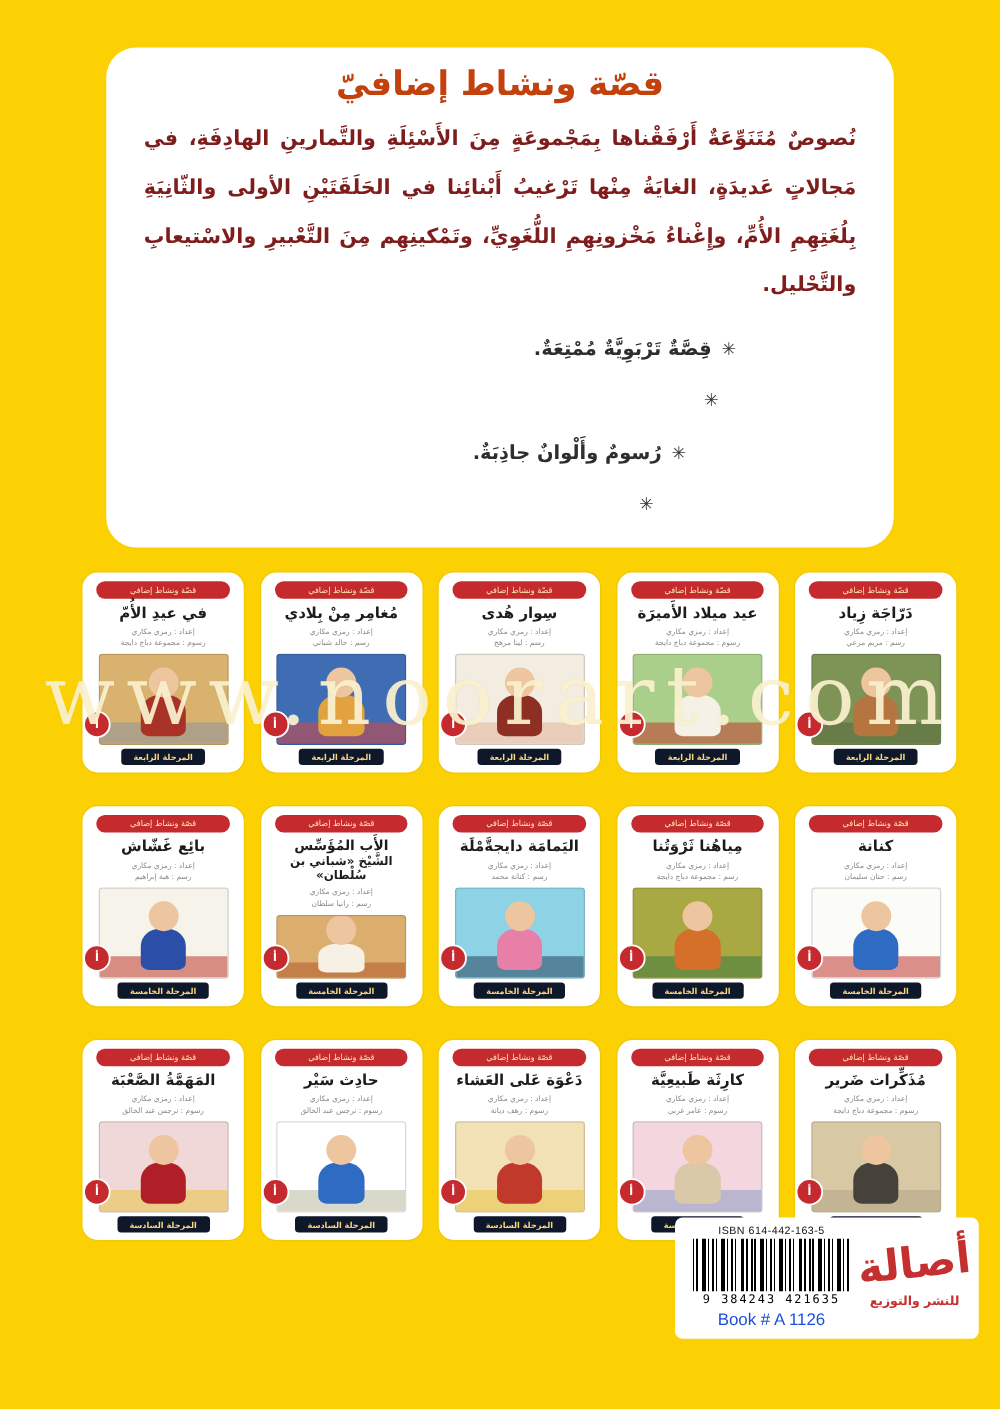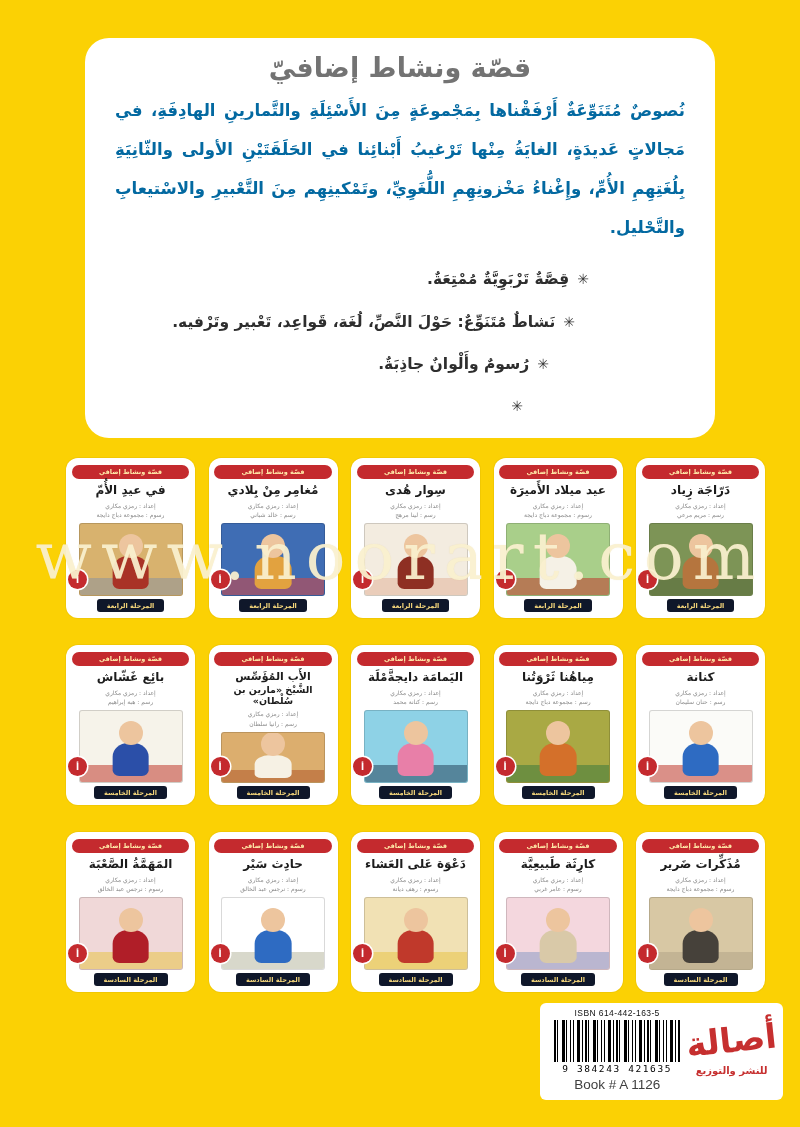--- a/index.html
+++ b/index.html
@@ -12,21 +12,21 @@
   .info-box{
     position:absolute;left:85px;top:38px;width:630px;height:400px;
     background:#ffffff;border-radius:24px;box-sizing:border-box;
     padding:14px 30px 10px 30px;
   }
   .series-title{
     text-align:center;color:#F4AF0E;font-weight:bold;font-size:27px;
     direction:rtl;line-height:1.2;
   }
   .series-par{
-    direction:rtl;text-align:justify;color:#0369a1;font-weight:bold;
+    direction:rtl;text-align:justify;color:#7f1d1d;font-weight:bold;
     font-size:16.5px;line-height:2.35;margin-top:8px;
   }
   .feature-list{list-style:none;margin:8px 0 0 0;padding:0;direction:rtl;}
   .feature-list li{
     display:flex;align-items:baseline;gap:8px;
     color:#2e2e2e;font-weight:bold;font-size:15.5px;line-height:1.25;
     margin-top:23px;
   }
   .feature-list li:nth-child(1){padding-right:96px;}
   .feature-list li:nth-child(2){padding-right:110px;}
@@ -39,21 +39,21 @@
     display:flex;flex-wrap:wrap;direction:rtl;
     justify-content:space-between;row-gap:27px;
   }
   .cover-card{
     width:129px;height:160px;background:#fff;border-radius:12px;
     box-sizing:border-box;position:relative;display:flex;flex-direction:column;
     align-items:center;padding:7px 4px 6px 4px;
     box-shadow:0 0 0 1px rgba(0,0,0,0.04);
   }
   .badge{
-    background:#C42A2E;color:#FFE9A8;font-size:6.5px;font-weight:bold;
+    background:#C42A2E;color:#FFE9A8;font-size:6.5px;font-weight:normal;
     padding:3px 27px;border-radius:8px;direction:rtl;white-space:nowrap;flex:none;
   }
   .title{
     margin-top:5px;color:#1c1c1c;font-weight:bold;font-size:12px;
     direction:rtl;text-align:center;line-height:1.15;flex:none;
   }
   .two-line .title{font-size:11px;}
   .subtitle{
     color:#1c1c1c;font-weight:bold;font-size:9.5px;direction:rtl;
     text-align:center;line-height:1.2;flex:none;
@@ -82,62 +82,61 @@
   }
   
   .watermark{
     position:absolute;left:-10px;top:518px;width:820px;z-index:6;
     font-family:"DejaVu Serif", serif;font-size:66px;letter-spacing:9px;
     color:rgba(250,241,208,0.92);text-align:center;pointer-events:none;
     text-shadow:0 0 1px rgba(214,184,90,0.25);
   }
   
   .isbn-box{
-    position:absolute;left:540px;top:1003px;width:243px;height:97px;
+    position:absolute;left:540px;top:974px;width:243px;height:97px;
     background:#fff;border-radius:6px;box-sizing:border-box;
     display:flex;padding:5px 6px 4px 8px;
   }
   .isbn-left{width:140px;display:flex;flex-direction:column;align-items:center;}
   .isbn-label{font-size:8.5px;color:#111;font-family:"Liberation Sans", sans-serif;letter-spacing:.4px;}
   .barcode{
     width:126px;height:42px;margin-top:2px;background:
       repeating-linear-gradient(90deg,
         #000 0 1.5px, #fff 1.5px 3px,
         #000 3px 4px, #fff 4px 7.5px,
         #000 7.5px 10.5px, #fff 10.5px 12px,
         #000 12px 13px, #fff 13px 15.5px);
   }
   .digits{
     font-family:"DejaVu Sans Mono", monospace;font-size:9.5px;color:#000;
     letter-spacing:1.6px;margin-top:1px;white-space:nowrap;
   }
   .bookno{
-    font-family:"Liberation Sans", sans-serif;font-size:13.5px;color:#404040;margin-top:3px;
+    font-family:"Liberation Sans", sans-serif;font-size:13.5px;color:#1d4ed8;margin-top:3px;
   }
   .logo-area{flex:1;position:relative;display:flex;flex-direction:column;align-items:center;justify-content:center;}
   .logo-text{
     color:#C62F2F;font-weight:bold;font-size:34px;direction:rtl;line-height:1;
     transform:rotate(-6deg);margin-top:-6px;
   }
   .tagline{color:#C62F2F;font-size:10px;font-weight:bold;direction:rtl;margin-top:8px;}
 </style>
 </head>
 <body style="background: rgb(251, 209, 4);">
 
 <div class="info-box">
-  <div class="series-title" style="color: #737373;">قصّة ونشاط إضافيّ</div>
+  <div class="series-title" style="color: #c2410c;">قصّة ونشاط إضافيّ</div>
   <div class="series-par">نُصوصٌ مُتَنَوِّعَةٌ أَرْفَقْناها بِمَجْموعَةٍ مِنَ الأَسْئِلَةِ والتَّمارينِ الهادِفَةِ، في مَجالاتٍ عَديدَةٍ، الغايَةُ مِنْها تَرْغيبُ أَبْنائِنا في الحَلَقَتَيْنِ الأولى والثّانِيَةِ بِلُغَتِهِمِ الأُمِّ، وإِغْناءُ مَخْزونِهِمِ اللُّغَوِيِّ، وتَمْكينِهِم مِنَ التَّعْبيرِ والاسْتيعابِ والتَّحْليل.</div>
   <ul class="feature-list">
     <li>
       <span class="star">✳</span>
       <span>قِصَّةٌ تَرْبَوِيَّةٌ مُمْتِعَةٌ.</span>
     </li>
     <li>
       <span class="star">✳</span>
-      <span>نَشاطٌ مُتَنَوِّعٌ: حَوْلَ النَّصِّ، لُغَة، قَواعِد، تَعْبير وتَرْفيه.</span>
     </li>
     <li>
       <span class="star">✳</span>
       <span>رُسومٌ وأَلْوانٌ جاذِبَةٌ.</span>
     </li>
     <li>
       <span class="star">✳</span>
     </li>
   </ul>
 </div>
@@ -275,21 +274,21 @@
       <div class="body"></div>
       <div class="head"></div>
     </div>
     <div class="stage">المرحلة الخامسة</div>
     <div class="mini-seal">أ</div>
   </div>
 
   <div class="cover-card two-line">
     <div class="badge">قصّة ونشاط إضافي</div>
     <div class="title">الأَب المُؤَسِّس</div>
-    <div class="subtitle">الشَّيْخ «مارين بن سُلْطان»</div>
+    <div class="subtitle">الشَّيْخ «شباني بن سُلْطان»</div>
     <div class="credits">
       <div class="credit-prep">إعداد : رمزي مكاري</div>
       <div class="credit-artist">رسم : رانيا سلطان</div>
     </div>
     <div class="art" style="--abg: #dcae6e; --afg: #f6f1e4; --aac: #b05a2b;">
       <div class="ground"></div>
       <div class="body"></div>
       <div class="head"></div>
     </div>
     <div class="stage">المرحلة الخامسة</div>

